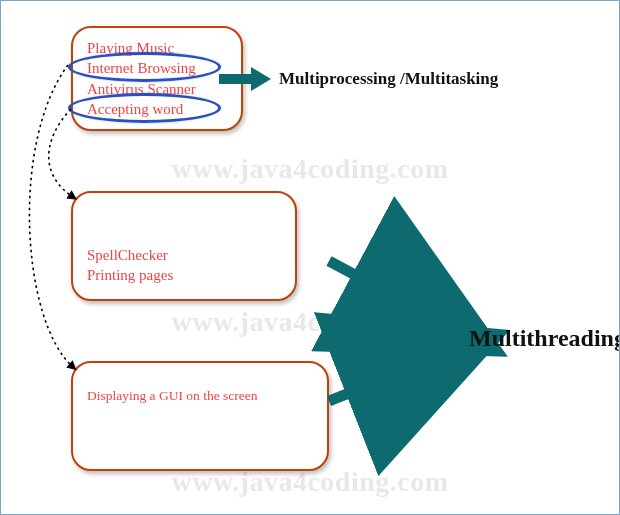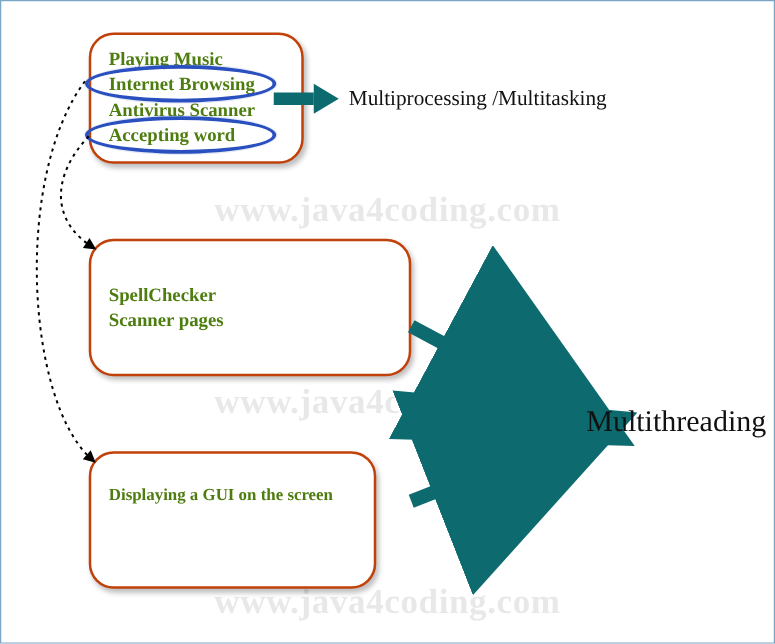--- a/index.html
+++ b/index.html
@@ -6,25 +6,25 @@
   body{font-family:"Times New Roman",Times,serif;background:#fff}
   .canvas{position:relative;width:620px;height:515px;border:1px solid #7aa7c7;box-sizing:border-box;background:#fff;overflow:hidden}
 
   
   .wm{position:absolute;left:0;width:100%;text-align:center;font-size:28px;
       font-weight:bold;color:#bfbfbf;opacity:.35;letter-spacing:.5px;pointer-events:none}
 
   
   .box{position:absolute;border:2.5px solid #c1410a;border-radius:20px;background:#fff;
        box-shadow:2px 3px 4px rgba(0,0,0,.25);padding:10px 14px;box-sizing:border-box}
-  .box .line{font-size:15px;font-weight:bold;color:#4d7c0f;line-height:1.35;white-space:nowrap}
+  .box .line{font-size:15px;font-weight:normal;color:#ef4444;line-height:1.35;white-space:nowrap}
   .box3 .line{font-size:13.5px}
 
   
-  .rlabel{position:absolute;font-weight:normal;color:#111}
+  .rlabel{position:absolute;font-weight:bold;color:#111}
   .rlabel.mp{font-size:17px}
   .rlabel.mt{font-size:24px}
 
   
   .ellipse{position:absolute;border:3px solid #2a4fbf;border-radius:50%;background:transparent;
            box-shadow:0 0 0 1px rgba(42,79,191,.12);pointer-events:none}
 
   
   .arrow-teal{position:absolute;height:0}
   .arrow-teal .shaft{position:absolute;left:0;top:-5px;height:10px;background:#0d6a6f}
@@ -49,26 +49,26 @@
 
   <div class="ellipse" style="left:67px;top:51px;width:147px;height:24px"></div>
   <div class="ellipse" style="left:67px;top:92px;width:147px;height:24px"></div>
 
   <div class="arrow-teal" style="left:218px;top:78px">
     <div class="shaft" style="width:32px"></div>
     <div class="head" style="left:32px"></div>
   </div>
   <div class="rlabel mp" style="left:278px;top:68px">Multiprocessing /Multitasking</div>
 
-  <div class="box box2" style="left:70px;top:190px;width:258px;height:110px;padding-top:34px">
+  <div class="box box2" style="left:70px;top:190px;width:226px;height:110px;padding-top:52px">
     <div class="line">SpellChecker</div>
-    <div class="line">Scanner pages</div>
+    <div class="line">Printing pages</div>
   </div>
 
-  <div class="box box3" style="left:70px;top:360px;width:230px;height:110px;padding-top:24px">
+  <div class="box box3" style="left:70px;top:360px;width:258px;height:110px;padding-top:24px">
     <div class="line">Displaying a GUI on the screen</div>
   </div>
 
   <svg width="620" height="515" style="position:absolute;left:0;top:0;pointer-events:none">
     <defs>
       <marker id="dotHeadA" markerWidth="8" markerHeight="8" refX="4" refY="4" orient="auto">
         <path d="M1,1 L7,4 L1,7 Z" fill="#000"></path>
       </marker>
       <marker id="dotHeadB" markerWidth="8" markerHeight="8" refX="4" refY="4" orient="auto">
         <path d="M1,1 L7,4 L1,7 Z" fill="#000"></path>

